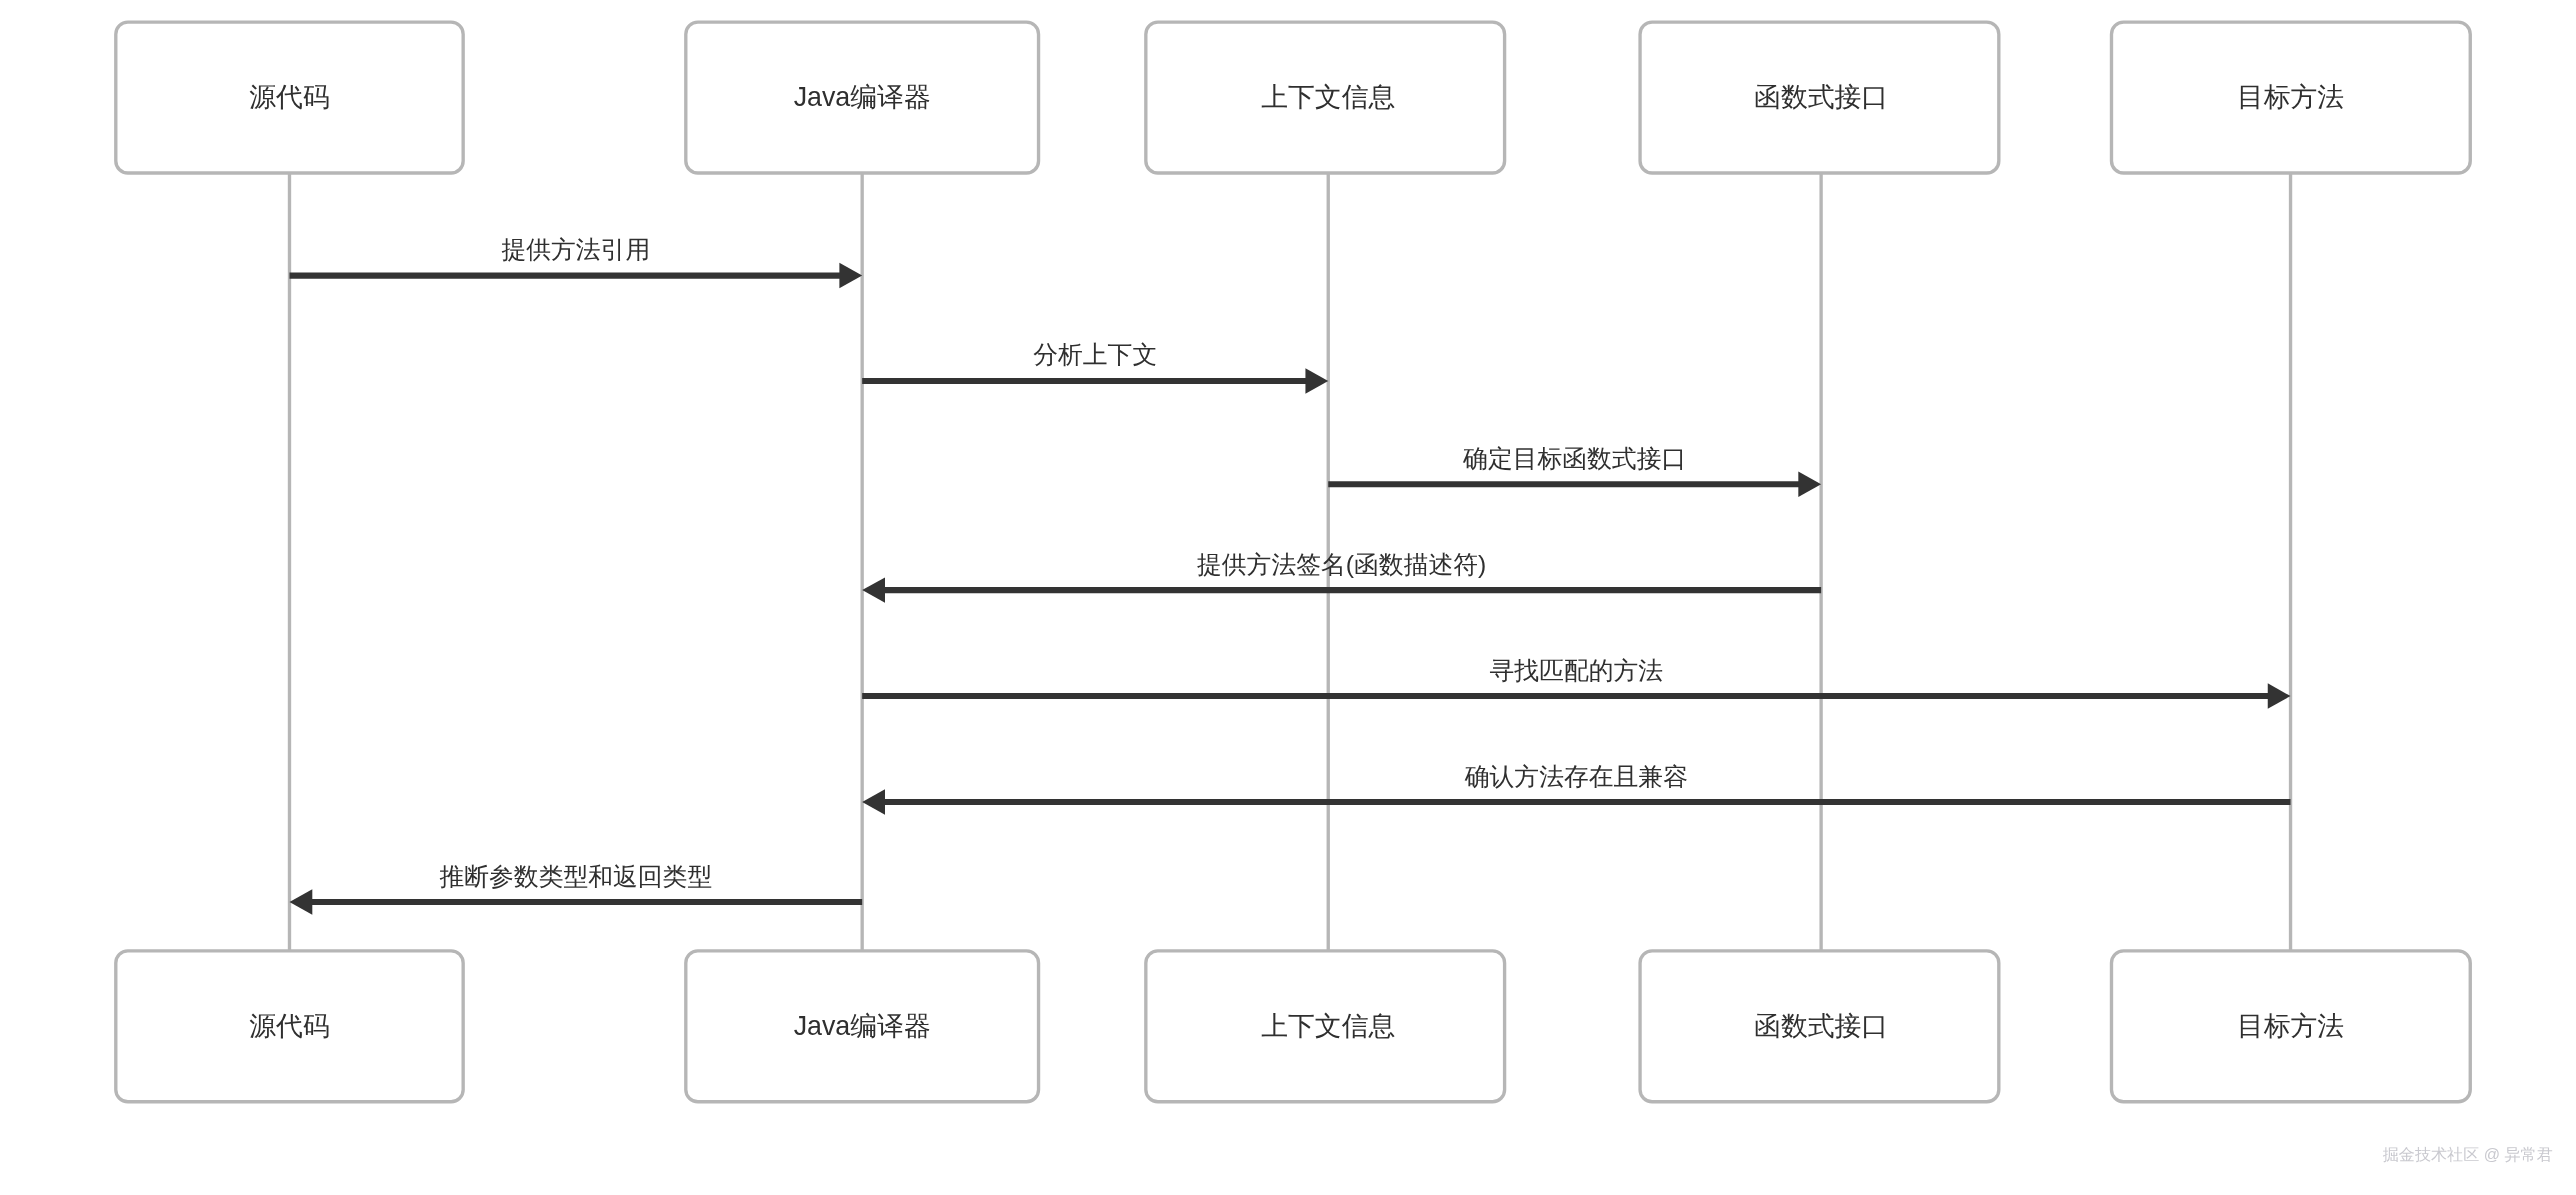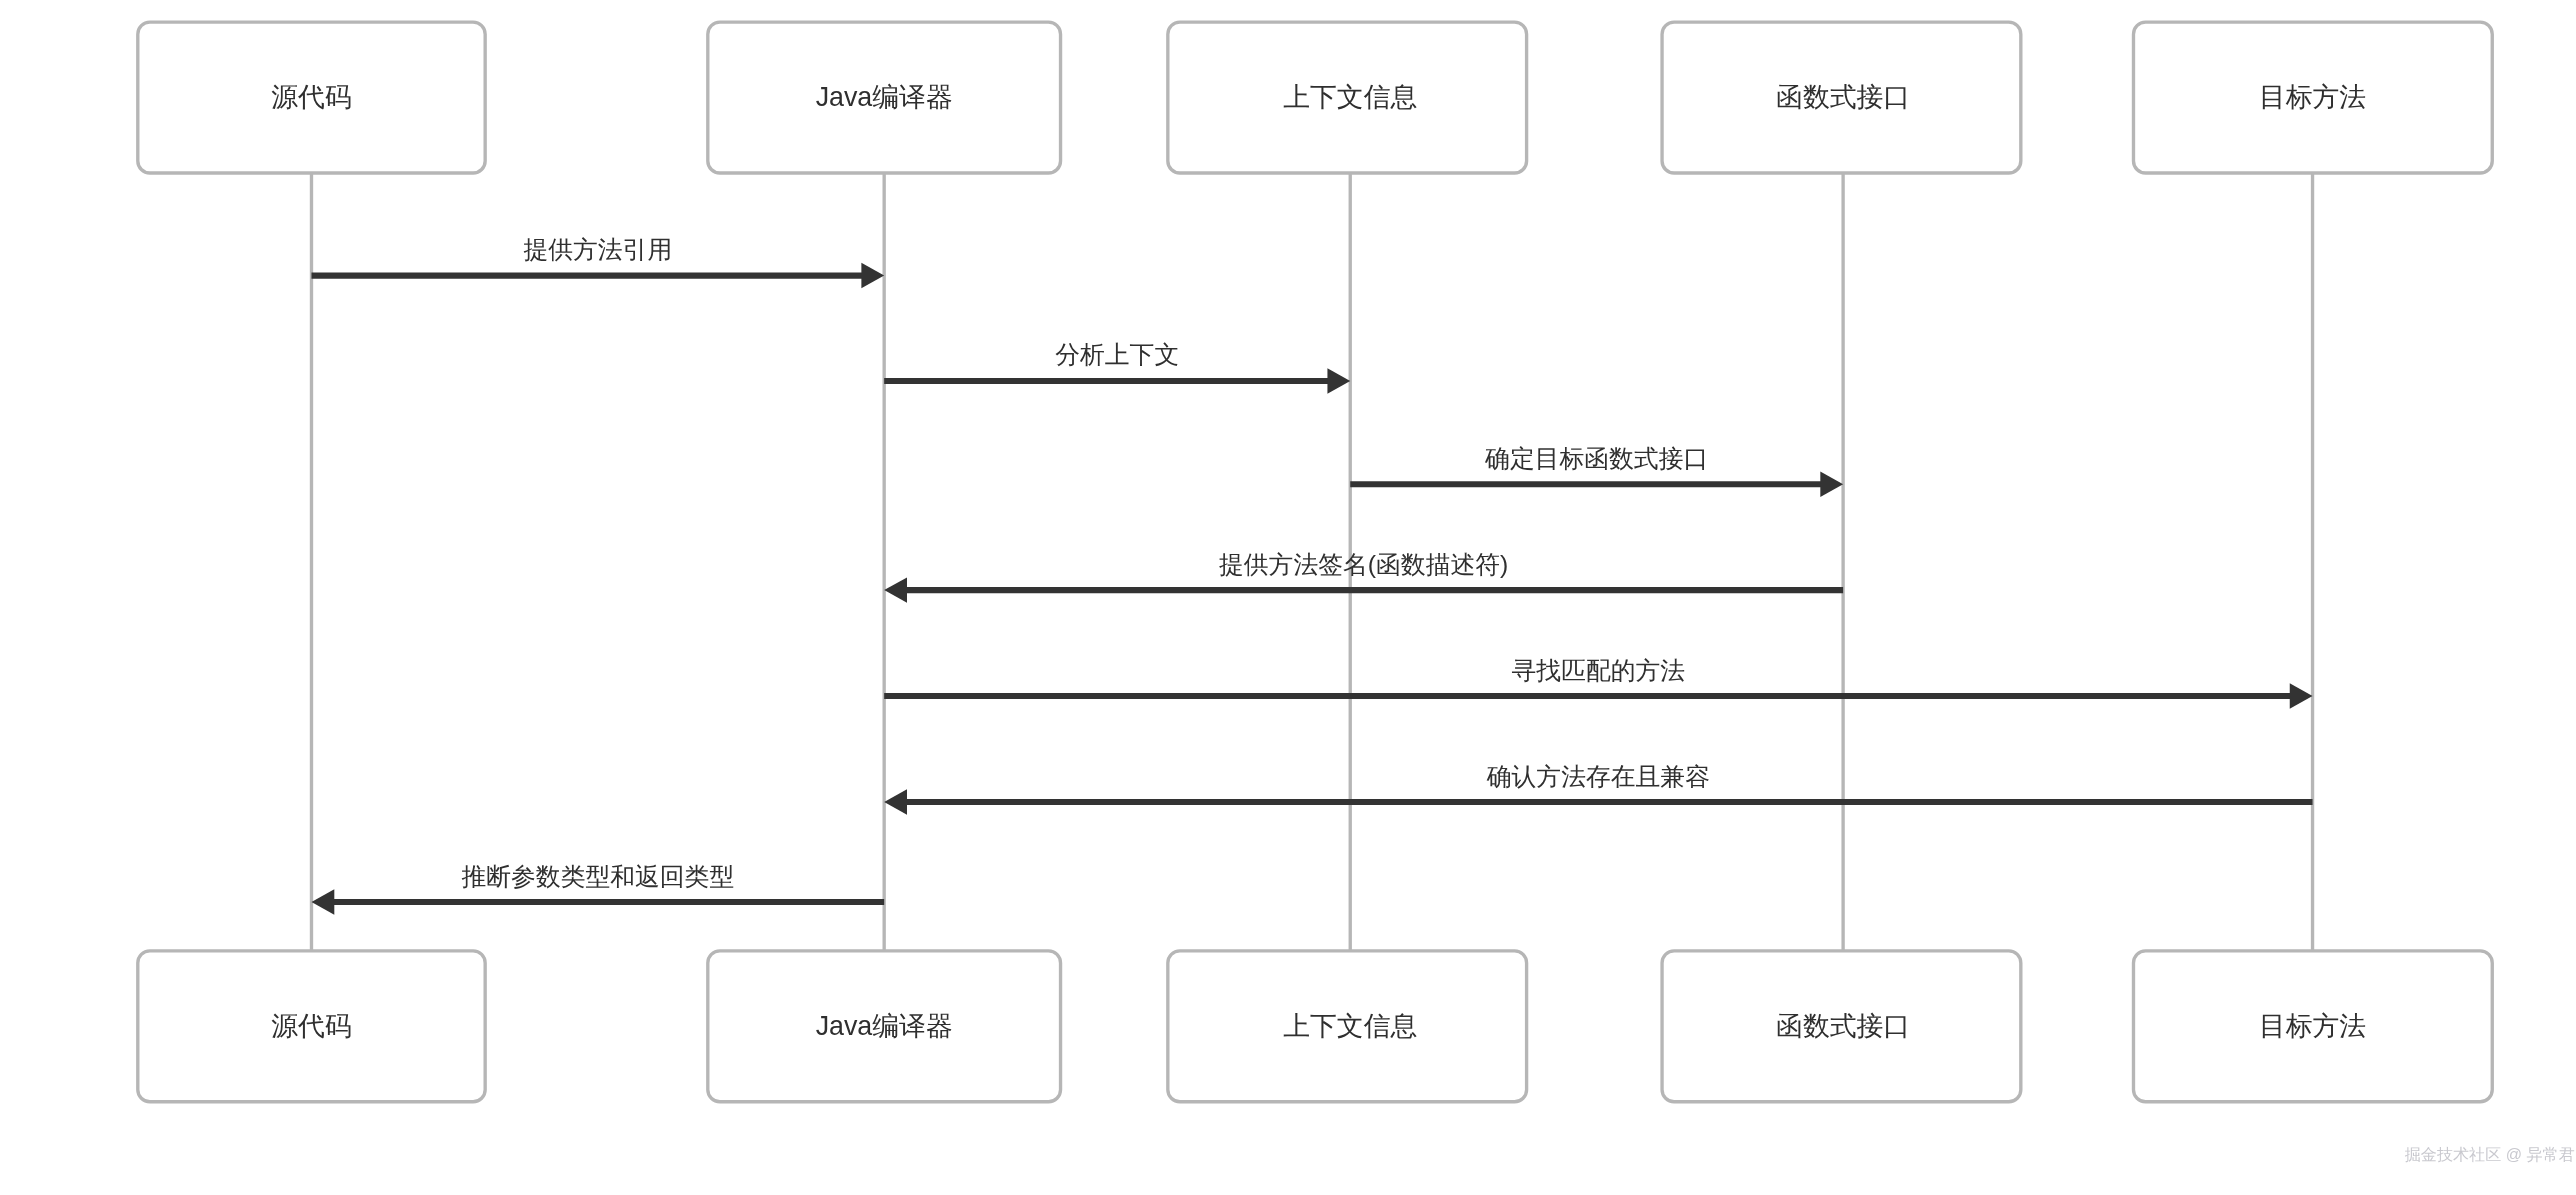--- a/index.html
+++ b/index.html
@@ -14,21 +14,20 @@
     font-family: "Liberation Sans", "DejaVu Sans", sans-serif;
     overflow: hidden;
     position: relative;
   }
   #diagram-root {
     position: absolute;
     left: 0;
     top: 0;
     width: 2072px;
     height: 1195px;
-    padding-left: 22px;
   }
   svg#seq-svg {
     display: block;
     width: 2576px;
     height: 1195px;
     background: #ffffff;
   }
   .actor-box {
     fill: #ffffff;
     stroke: #b6b6b6;

